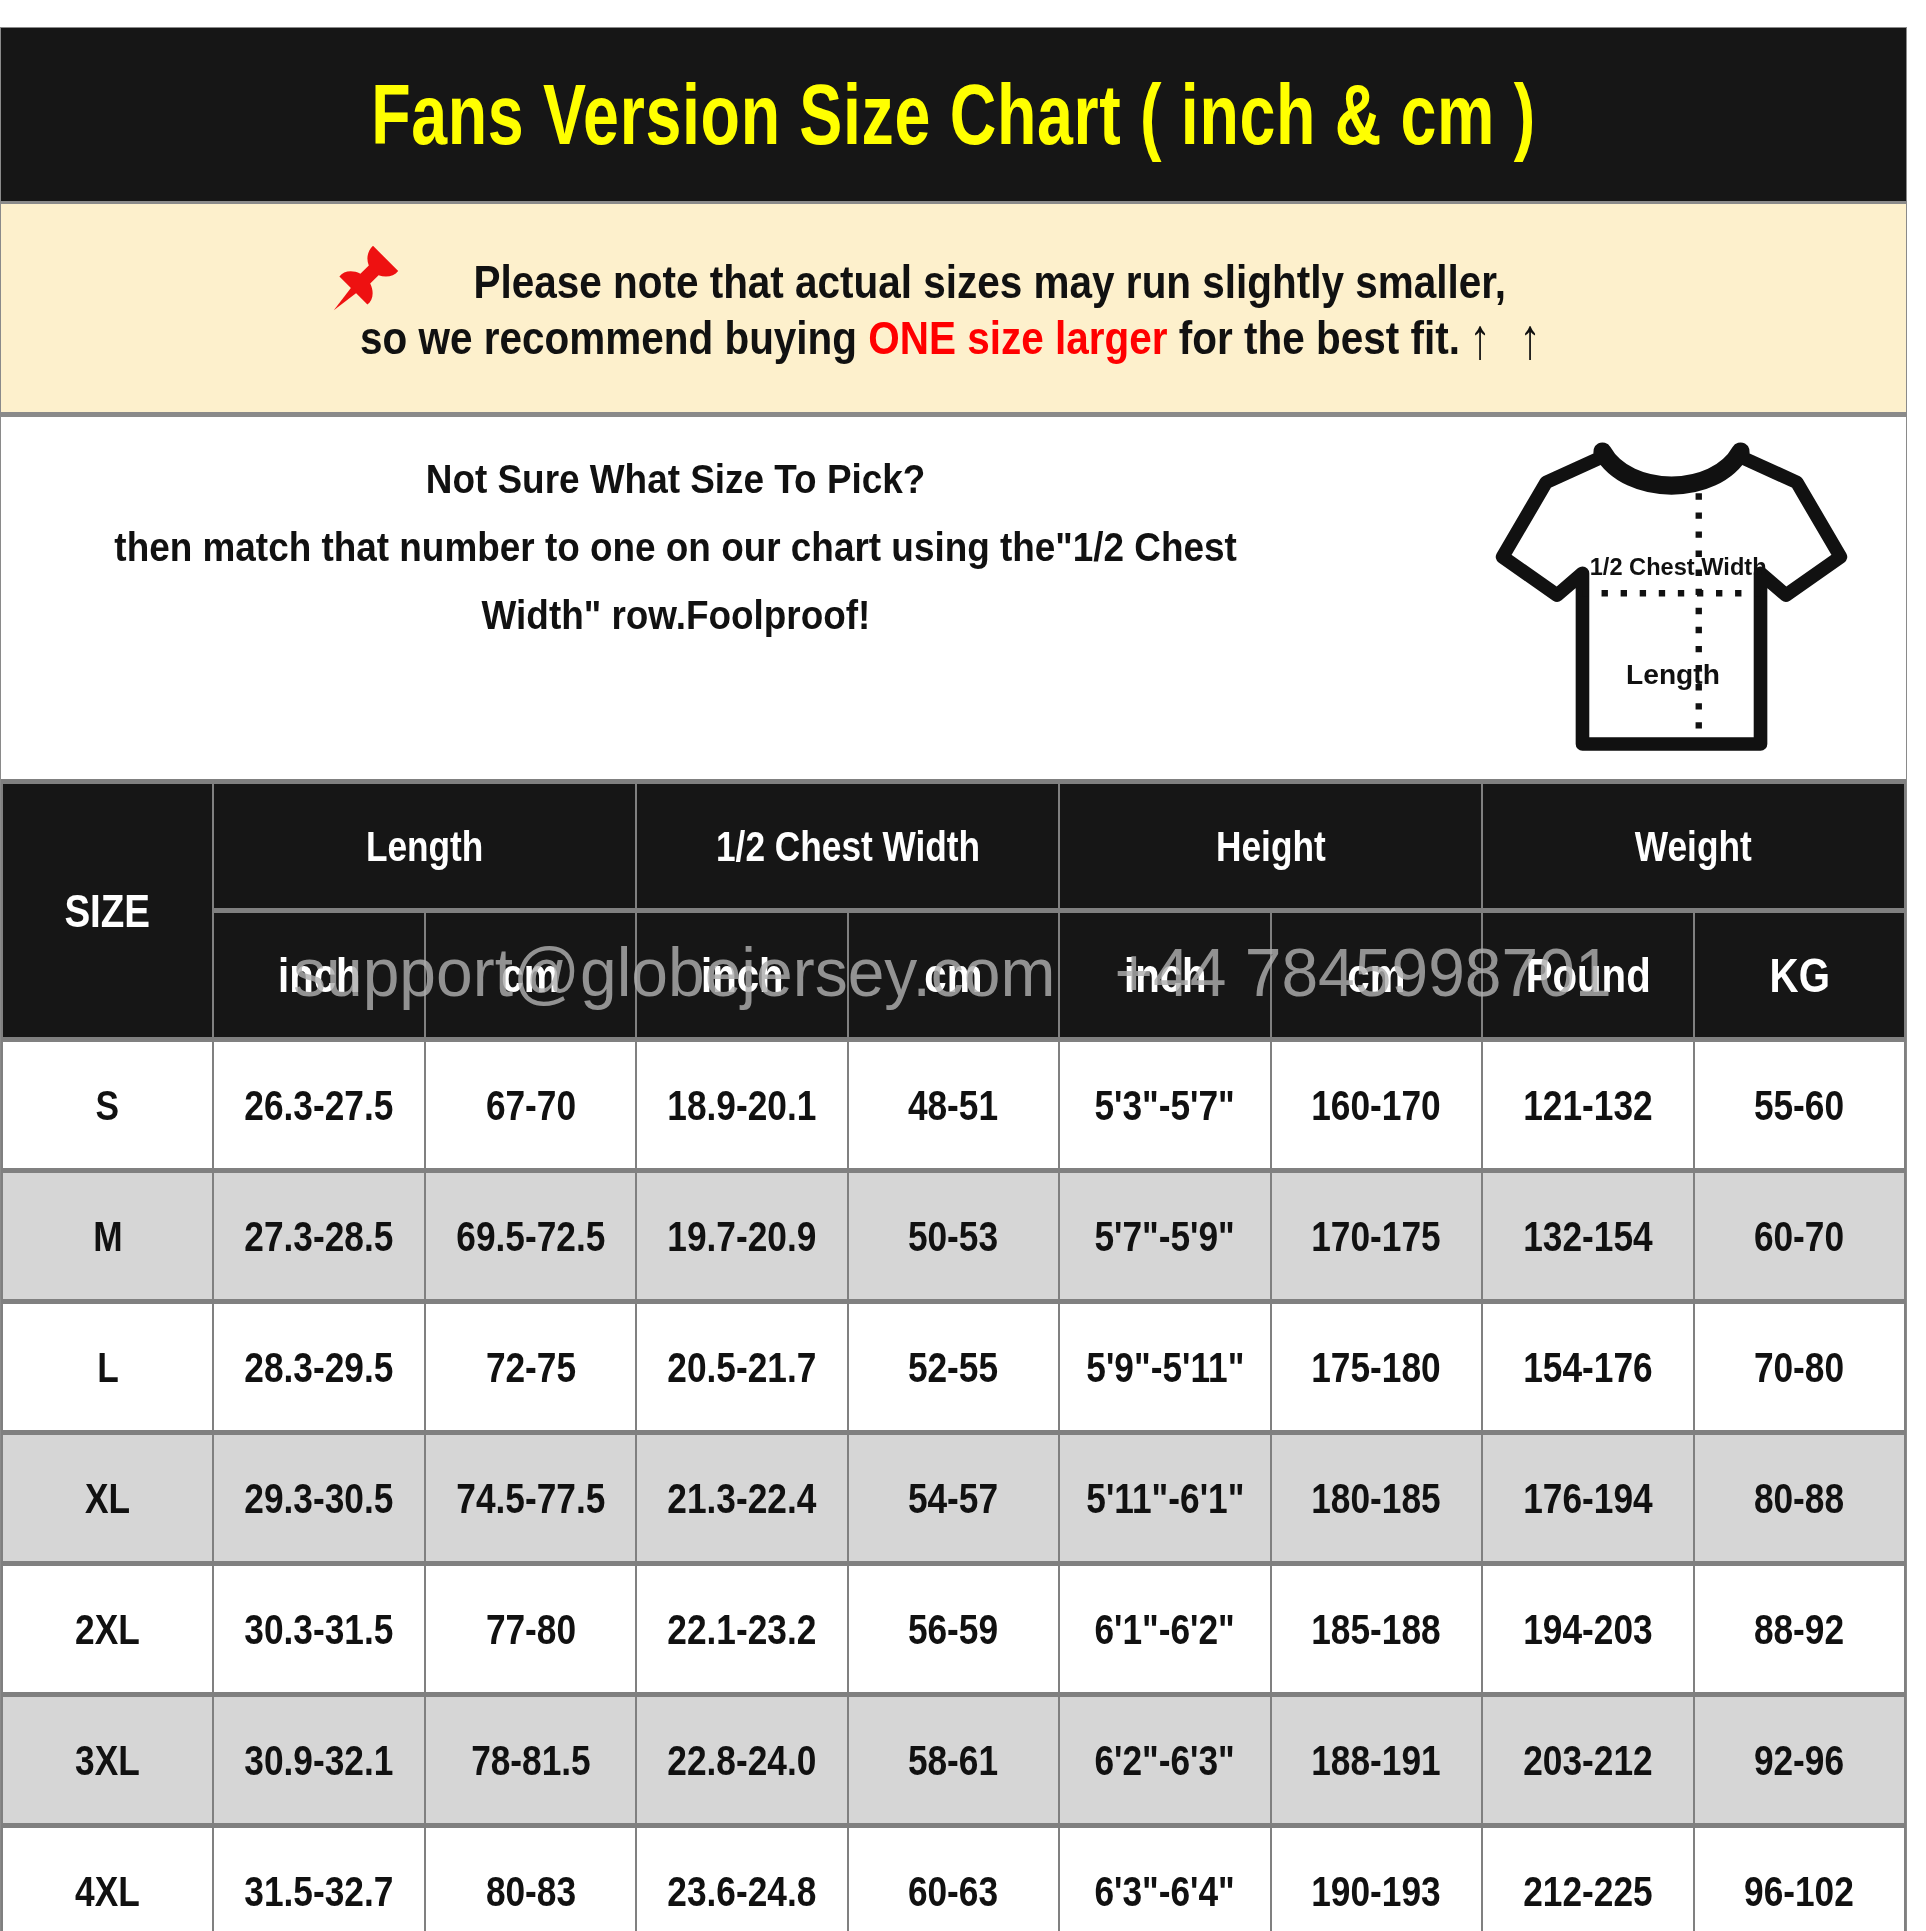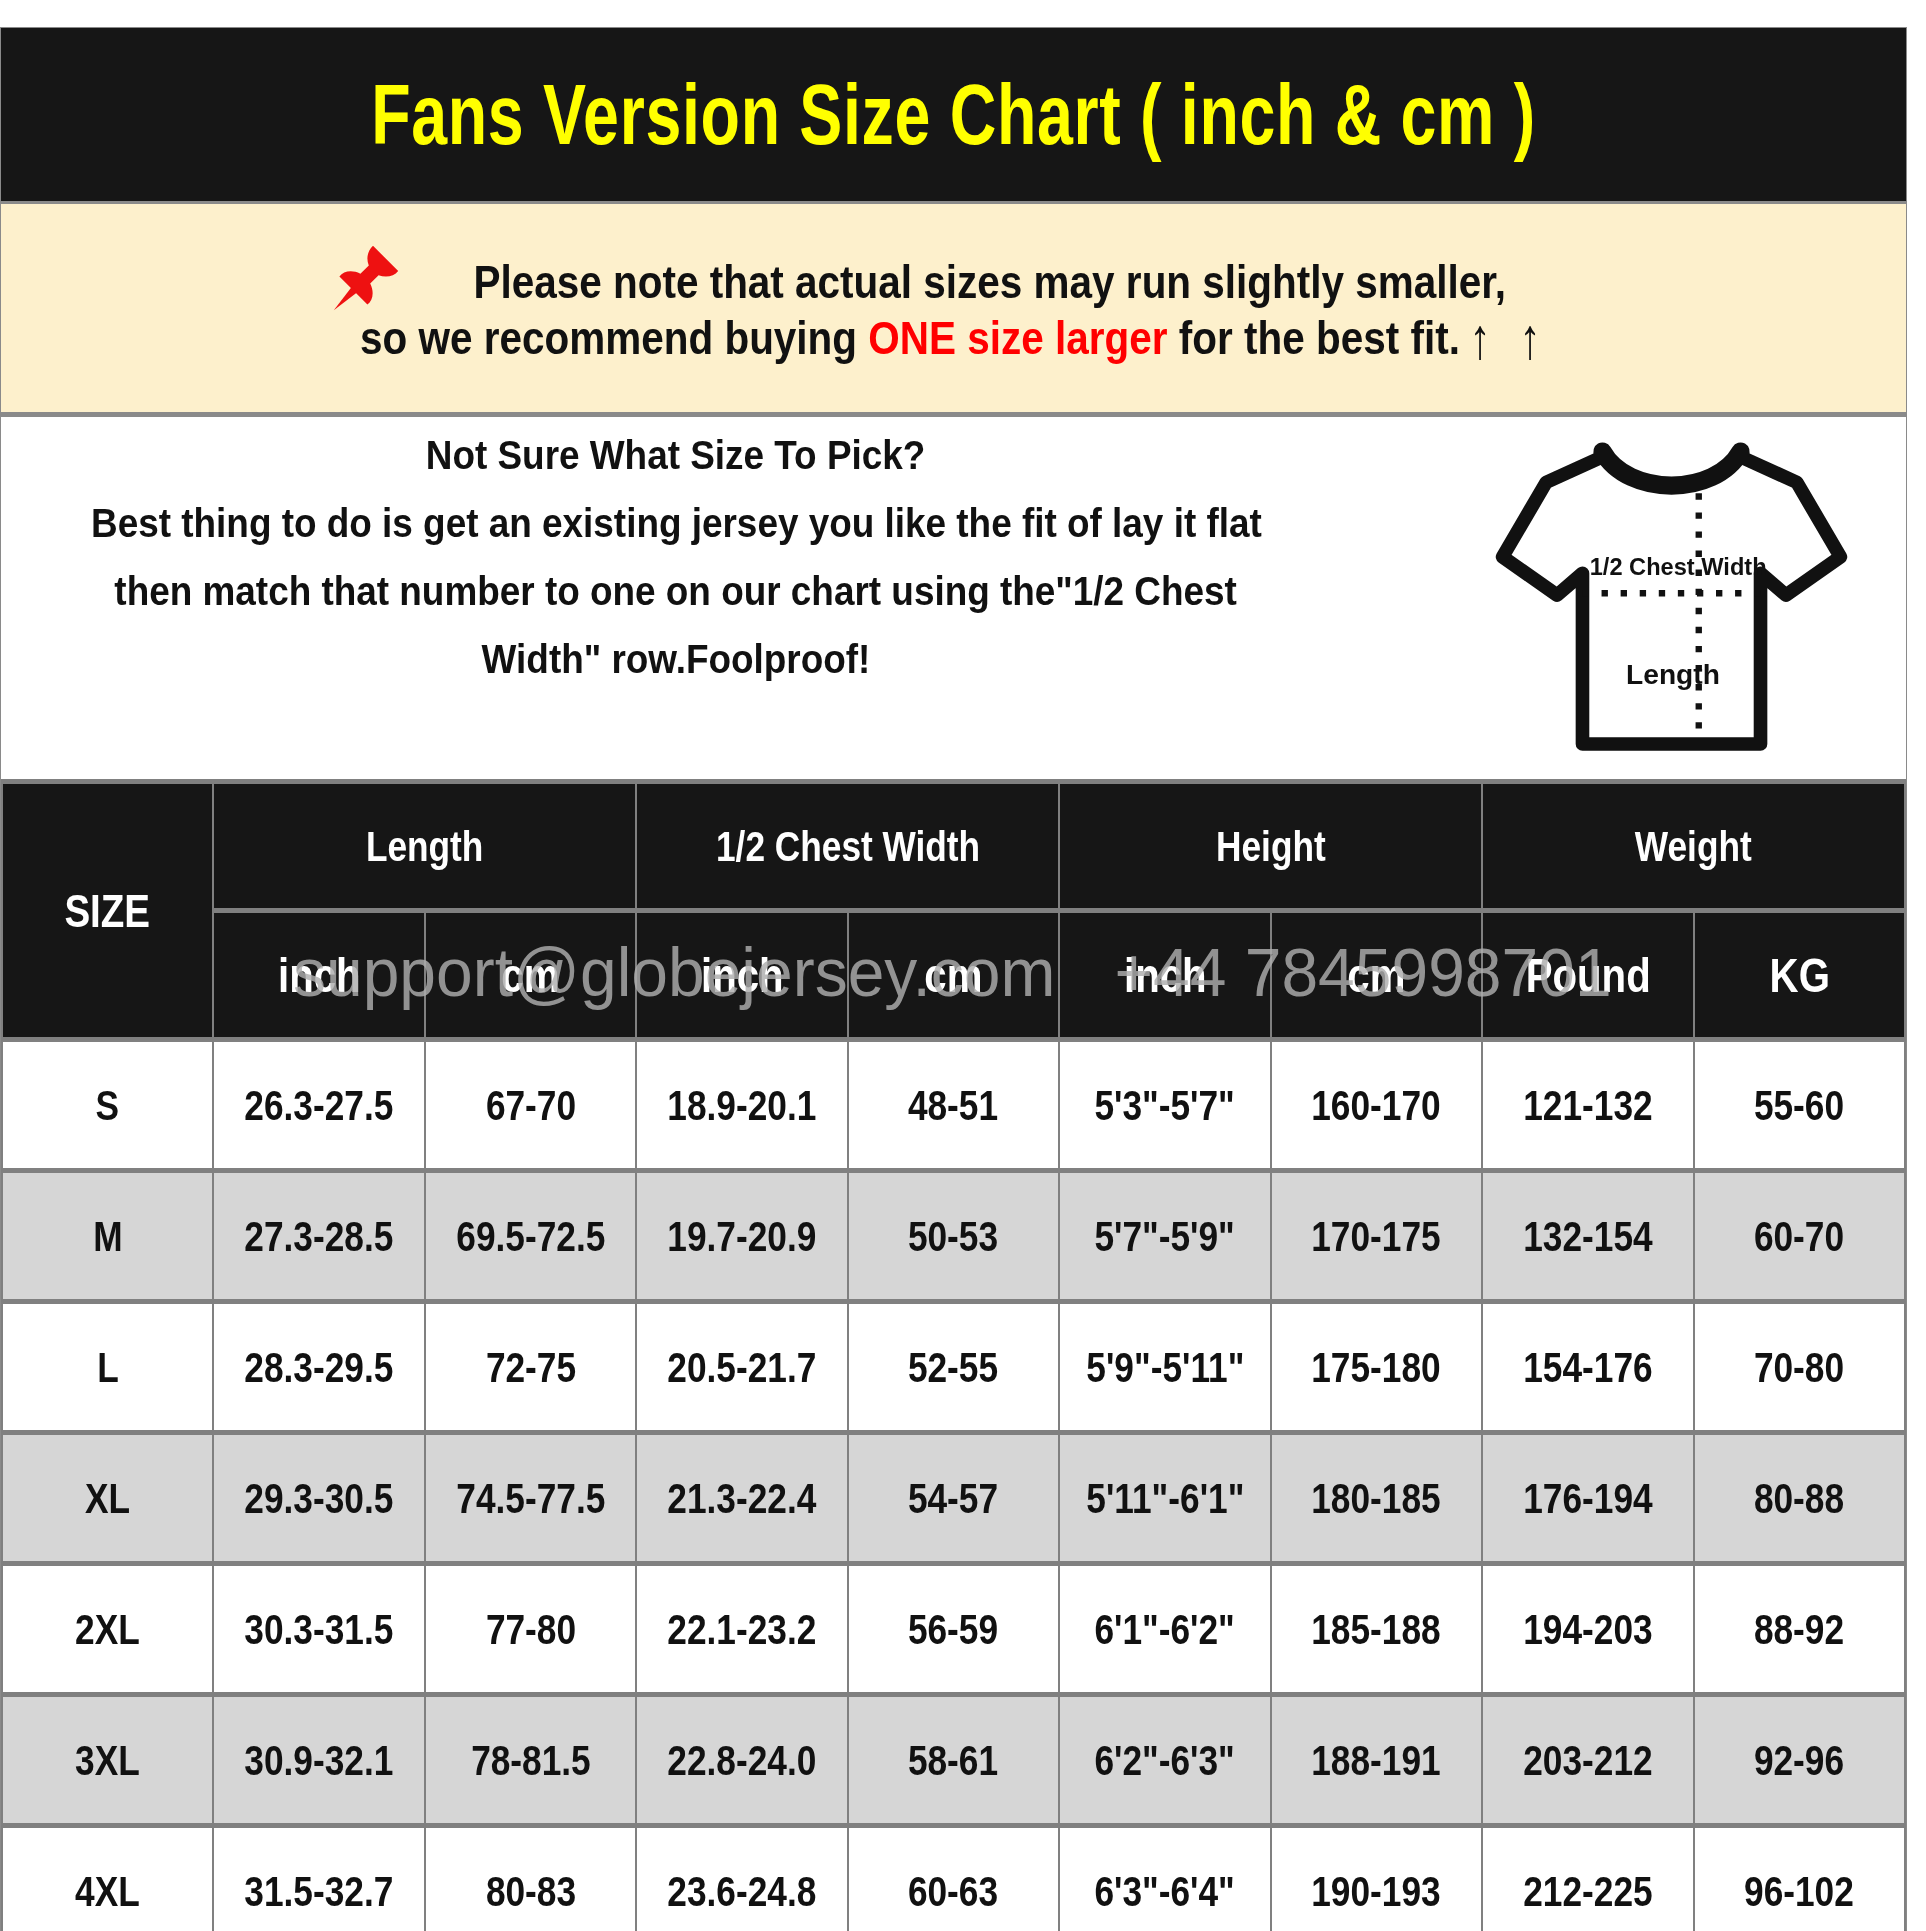--- a/index.html
+++ b/index.html
@@ -37,21 +37,21 @@
     font-size:46px;
   }
   .note-line{display:flex;align-items:center;justify-content:center;line-height:1.1;}
   .pin{width:70px;height:70px;margin-right:1.8px;margin-top:-9.2px;flex:0 0 auto;}
   .hl{color:#ff0000;}
   .arrows{font-weight:900;display:inline-block;transform:scale(1.05,1.25);margin-left:13px;letter-spacing:9.2px;}
 
   
   .pick{height:362px;background:#ffffff;position:relative;}
   .pick-text{
-    position:absolute;left:0;top:4px;width:1350px;
+    position:absolute;left:0;top:28px;width:1350px;
     text-align:center;font-size:41px;line-height:68px;
   }
   .tee{position:absolute;top:20px;right:51px;width:367px;height:327px;}
 
   
   table.size-chart{
     width:100%;border-collapse:collapse;table-layout:fixed;
   }
   table.size-chart th,table.size-chart td{
     border:2.8px solid #808080;
@@ -95,21 +95,20 @@
       <span class="c88">Please note that actual sizes may run slightly smaller,</span>
     </div>
     <div class="note-line">
       <span class="c88"><span>so we recommend buying </span><span class="hl">ONE size larger</span><span> for the best fit.</span><span class="arrows">↑ ↑</span></span>
     </div>
   </div>
 
   <div class="pick">
     <div class="pick-text">
       <div><span class="c90">Not Sure What Size To Pick?</span></div>
-      <div><span class="c90">Best thing to do is get an existing jersey you like the fit of lay it flat</span></div>
       <div><span class="c90">then match that number to one on our chart using the"1/2 Chest</span></div>
       <div><span class="c90">Width" row.Foolproof!</span></div>
     </div>
     <svg class="tee" viewBox="0 0 400 360" aria-hidden="true">
       <path d="M128 20 C 150 64, 250 64, 272 20 L 338 50 L 386 132 L 326 174 L 298 150 L 298 338 L 102 338 L 102 150 L 74 174 L 14 132 L 62 50 Z" fill="#ffffff" stroke="#111111" stroke-width="15" stroke-linejoin="round"></path>
       <path d="M124 16 C 152 66, 248 66, 276 16" fill="none" stroke="#111111" stroke-width="20" stroke-linecap="round"></path>
       <line x1="102" y1="172" x2="298" y2="172" stroke="#111111" stroke-width="7" stroke-dasharray="7 14"></line>
       <line x1="230" y1="62" x2="230" y2="332" stroke="#111111" stroke-width="7" stroke-dasharray="7 14"></line>
       <text x="110" y="152" font-size="26" font-weight="bold" font-family="Liberation Sans, sans-serif" fill="#111111">1/2 Chest Width</text>
       <text x="150" y="272" font-size="31" font-weight="bold" font-family="Liberation Sans, sans-serif" fill="#111111">Length</text>

